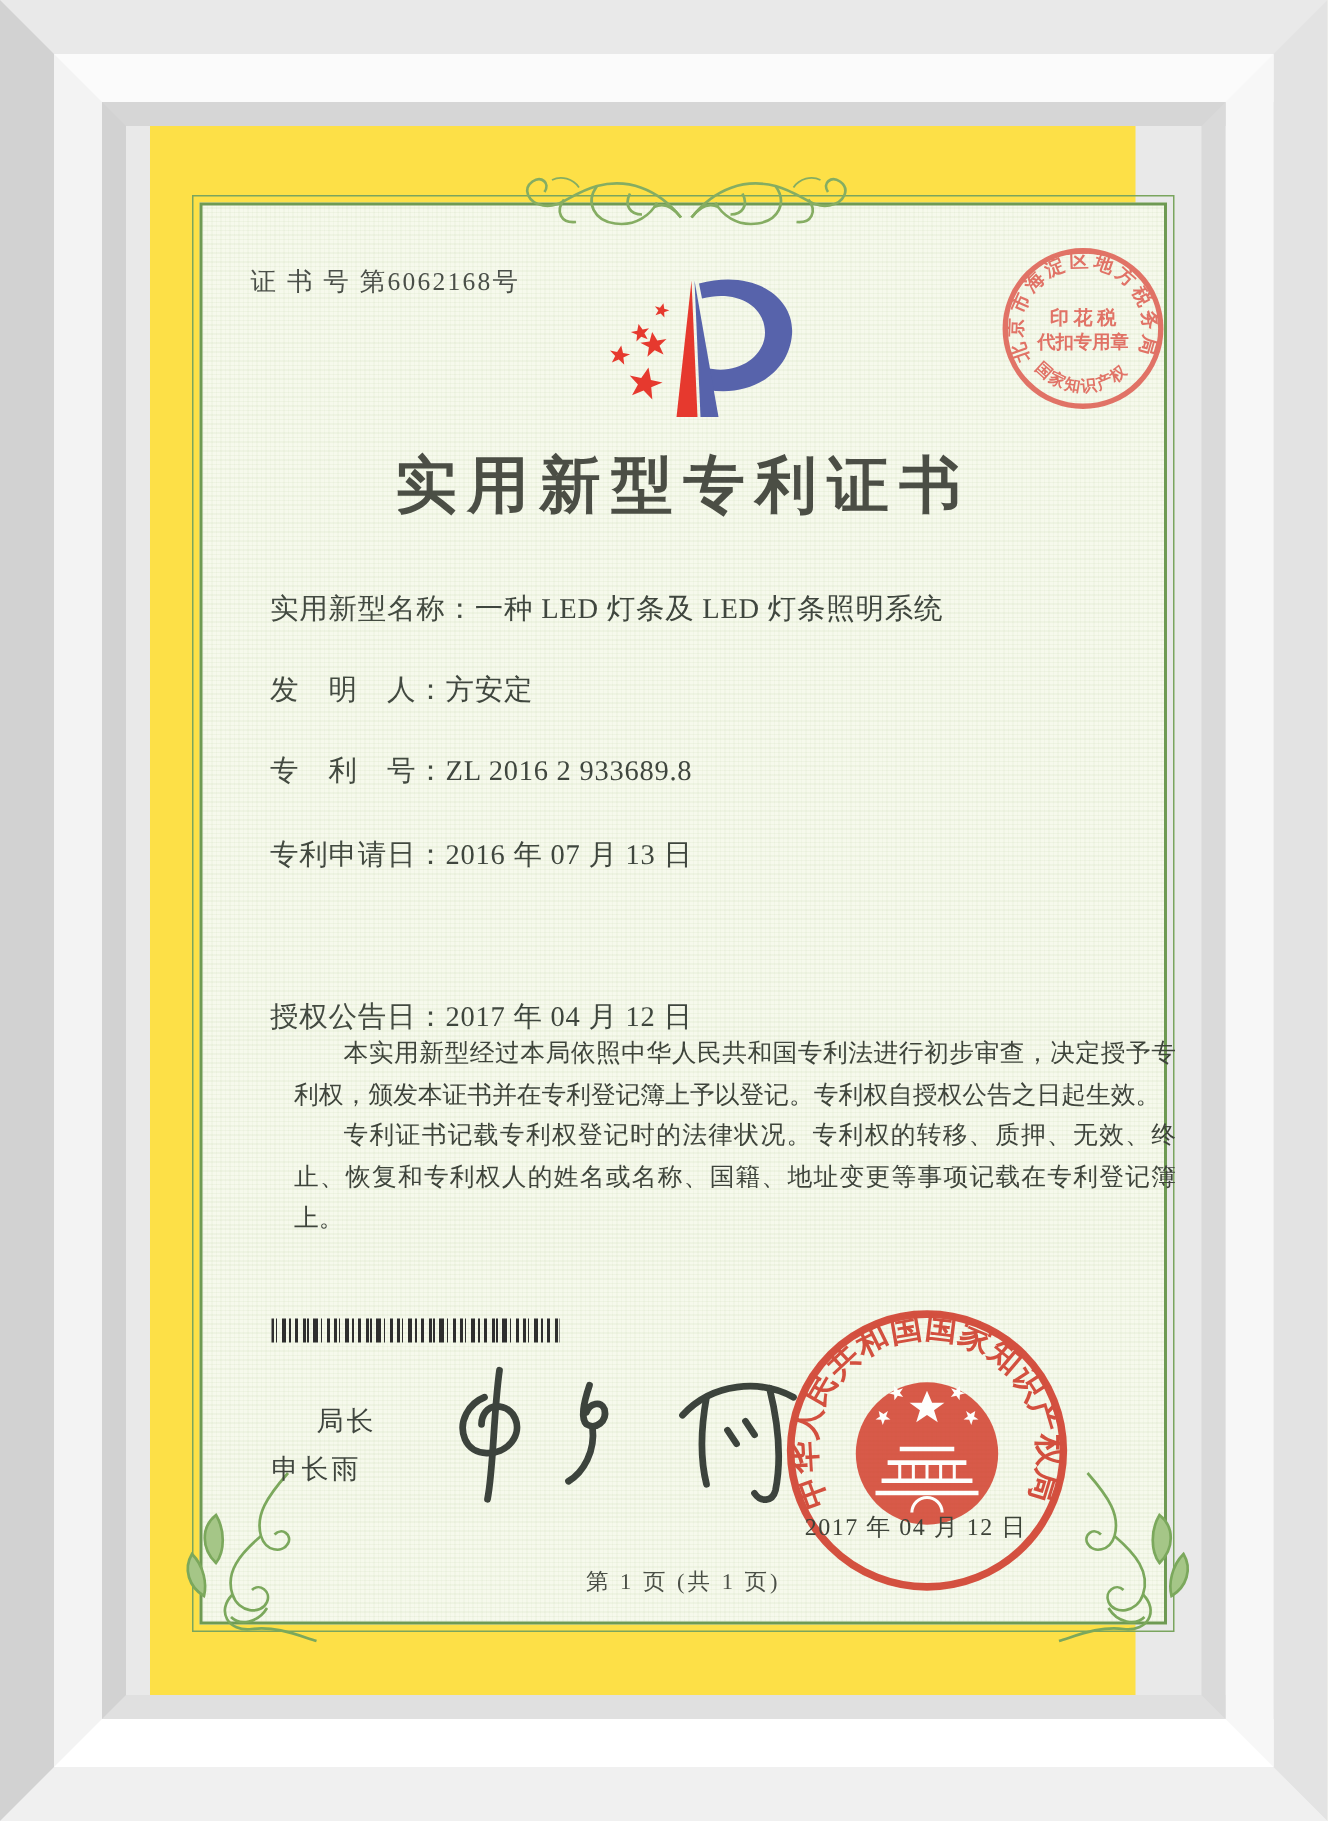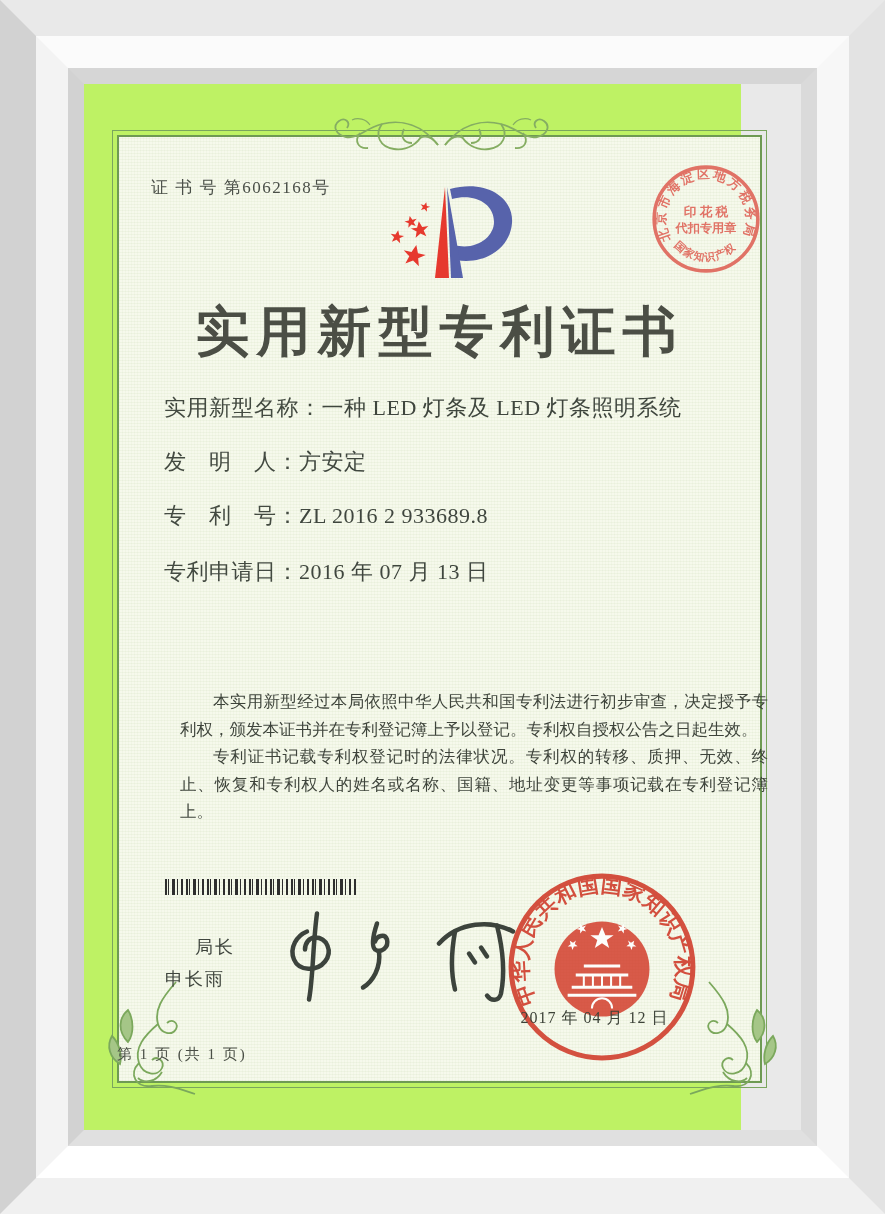--- a/index.html
+++ b/index.html
@@ -4,53 +4,53 @@
 <style>
   html,body{margin:0;padding:0;}
   body{width:885px;height:1214px;background:#e9e9e9;font-family:"Liberation Serif","DejaVu Serif",serif;}
   .scene{position:relative;width:885px;height:1214px;}
   .frame-outer{position:absolute;inset:0;border-style:solid;border-width:36px;
     border-color:#e9e9e9 #e3e3e3 #f0f0f0 #d2d2d2;background:transparent;box-sizing:border-box;}
   .frame-face{position:absolute;inset:36px;border-style:solid;border-width:32px;
     border-color:#fbfbfb #f7f7f7 #ffffff #f3f3f3;box-sizing:border-box;}
   .mat{position:absolute;inset:68px;border-style:solid;border-width:16px;
     border-color:#d6d6d6 #dadada #e0e0e0 #d2d2d2;box-sizing:border-box;}
-  .paper{position:absolute;left:84px;top:84px;width:657px;height:1046px;background:#bef264;}
+  .paper{position:absolute;left:100px;top:84px;width:657px;height:1046px;background:#fde047;}
   .green-box{position:absolute;left:33px;top:51px;width:645px;height:948px;
     border:2.5px solid #6e9a53;box-sizing:border-box;
     background:
       repeating-linear-gradient(0deg, rgba(170,195,140,0.10) 0 1px, transparent 1px 3px),
       repeating-linear-gradient(90deg, rgba(170,195,140,0.07) 0 1px, transparent 1px 3px),
       #f6f9ec;}
   .green-box::before{content:"";position:absolute;inset:-7px;border:1px solid #7aa55e;}
   .abs{position:absolute;}
   .cert-no{left:67px;top:92px;font-size:17px;letter-spacing:1.5px;color:#4a4f48;}
   .logo{left:288px;top:90px;width:150px;height:122px;}
-  .title{left:33px;top:212px;width:645px;text-align:center;font-size:54px;font-weight:bold;
+  .title{left:33px;top:212px;width:645px;text-align:center;font-size:41px;font-weight:bold;
     letter-spacing:7px;color:#4b4e45;}
-  .field-row{left:80px;width:560px;font-size:22px;color:#434a41;letter-spacing:0.5px;white-space:nowrap;}
+  .field-row{left:80px;width:560px;font-size:19px;color:#434a41;letter-spacing:0.5px;white-space:nowrap;}
   .f-label{color:#434a41;}
   .f-value{color:#3f463e;}
   .paras{left:80px;top:604px;width:588px;font-size:16.5px;line-height:27.5px;color:#3e443b;
     text-align:justify;margin-left:16px;}
   .paras p{margin:0;text-indent:2em;}
   .barcode{left:81px;top:795px;width:192px;height:16px;
     background-image:repeating-linear-gradient(90deg,
       #2e2e2e 0 2px, transparent 2px 3px,
       #2e2e2e 3px 4px, transparent 4px 7px,
       #2e2e2e 7px 10px, transparent 10px 12px,
       #2e2e2e 12px 13px, transparent 13px 16px,
       #2e2e2e 16px 18px, transparent 18px 21px);}
   .dir-title{left:81px;top:851px;font-size:18px;color:#3f453e;letter-spacing:2px;margin-left:30px;}
   .dir-name{left:81px;top:883px;font-size:18px;color:#3f453e;letter-spacing:2px;}
   .signature{left:185px;top:816px;width:265px;height:108px;}
   .seal{left:417px;top:782px;width:202px;height:202px;}
   .seal-date{left:418px;top:924px;width:185px;text-align:center;font-size:16px;color:#3d4339;
     letter-spacing:1px;z-index:5;}
-  .footer{left:33px;top:961px;width:645px;font-size:15px;color:#4a4f46;
+  .footer{left:33px;top:961px;width:645px;text-align:center;font-size:15px;color:#4a4f46;
     letter-spacing:2px;}
   .tax-stamp{left:561px;top:74px;width:122px;height:122px;}
   .orn-top{left:230px;top:25px;width:255px;height:56px;}
   .flourish-left{left:14px;top:896px;width:100px;height:118px;}
   .flourish-right{left:603px;top:896px;width:100px;height:118px;transform:scaleX(-1);}
 </style>
 </head>
 <body>
 
 <div class="scene">
@@ -117,20 +117,23 @@
       <span class="f-label">实用新型名称：</span><span class="f-value">一种 LED 灯条及 LED 灯条照明系统</span>
     </div>
     <div class="abs field-row" style="top:363px">
       <span class="f-label">发　明　人：</span><span class="f-value">方安定</span>
     </div>
     <div class="abs field-row" style="top:417px">
       <span class="f-label">专　利　号：</span><span class="f-value">ZL 2016 2 933689.8</span>
     </div>
     <div class="abs field-row" style="top:473px">
       <span class="f-label">专利申请日：</span><span class="f-value">2016 年 07 月 13 日</span>
+    </div>
+    <div class="abs field-row" style="top:581px">
+      <span class="f-label">授权公告日：</span><span class="f-value">2017 年 04 月 12 日</span>
     </div>
 
     <div class="abs paras">
       <p>本实用新型经过本局依照中华人民共和国专利法进行初步审查，决定授予专利权，颁发本证书并在专利登记簿上予以登记。专利权自授权公告之日起生效。</p>
       <p>专利证书记载专利权登记时的法律状况。专利权的转移、质押、无效、终止、恢复和专利权人的姓名或名称、国籍、地址变更等事项记载在专利登记簿上。</p>
     </div>
 
     <div class="abs barcode"></div>
 
     <div class="abs dir-title">局长</div>

